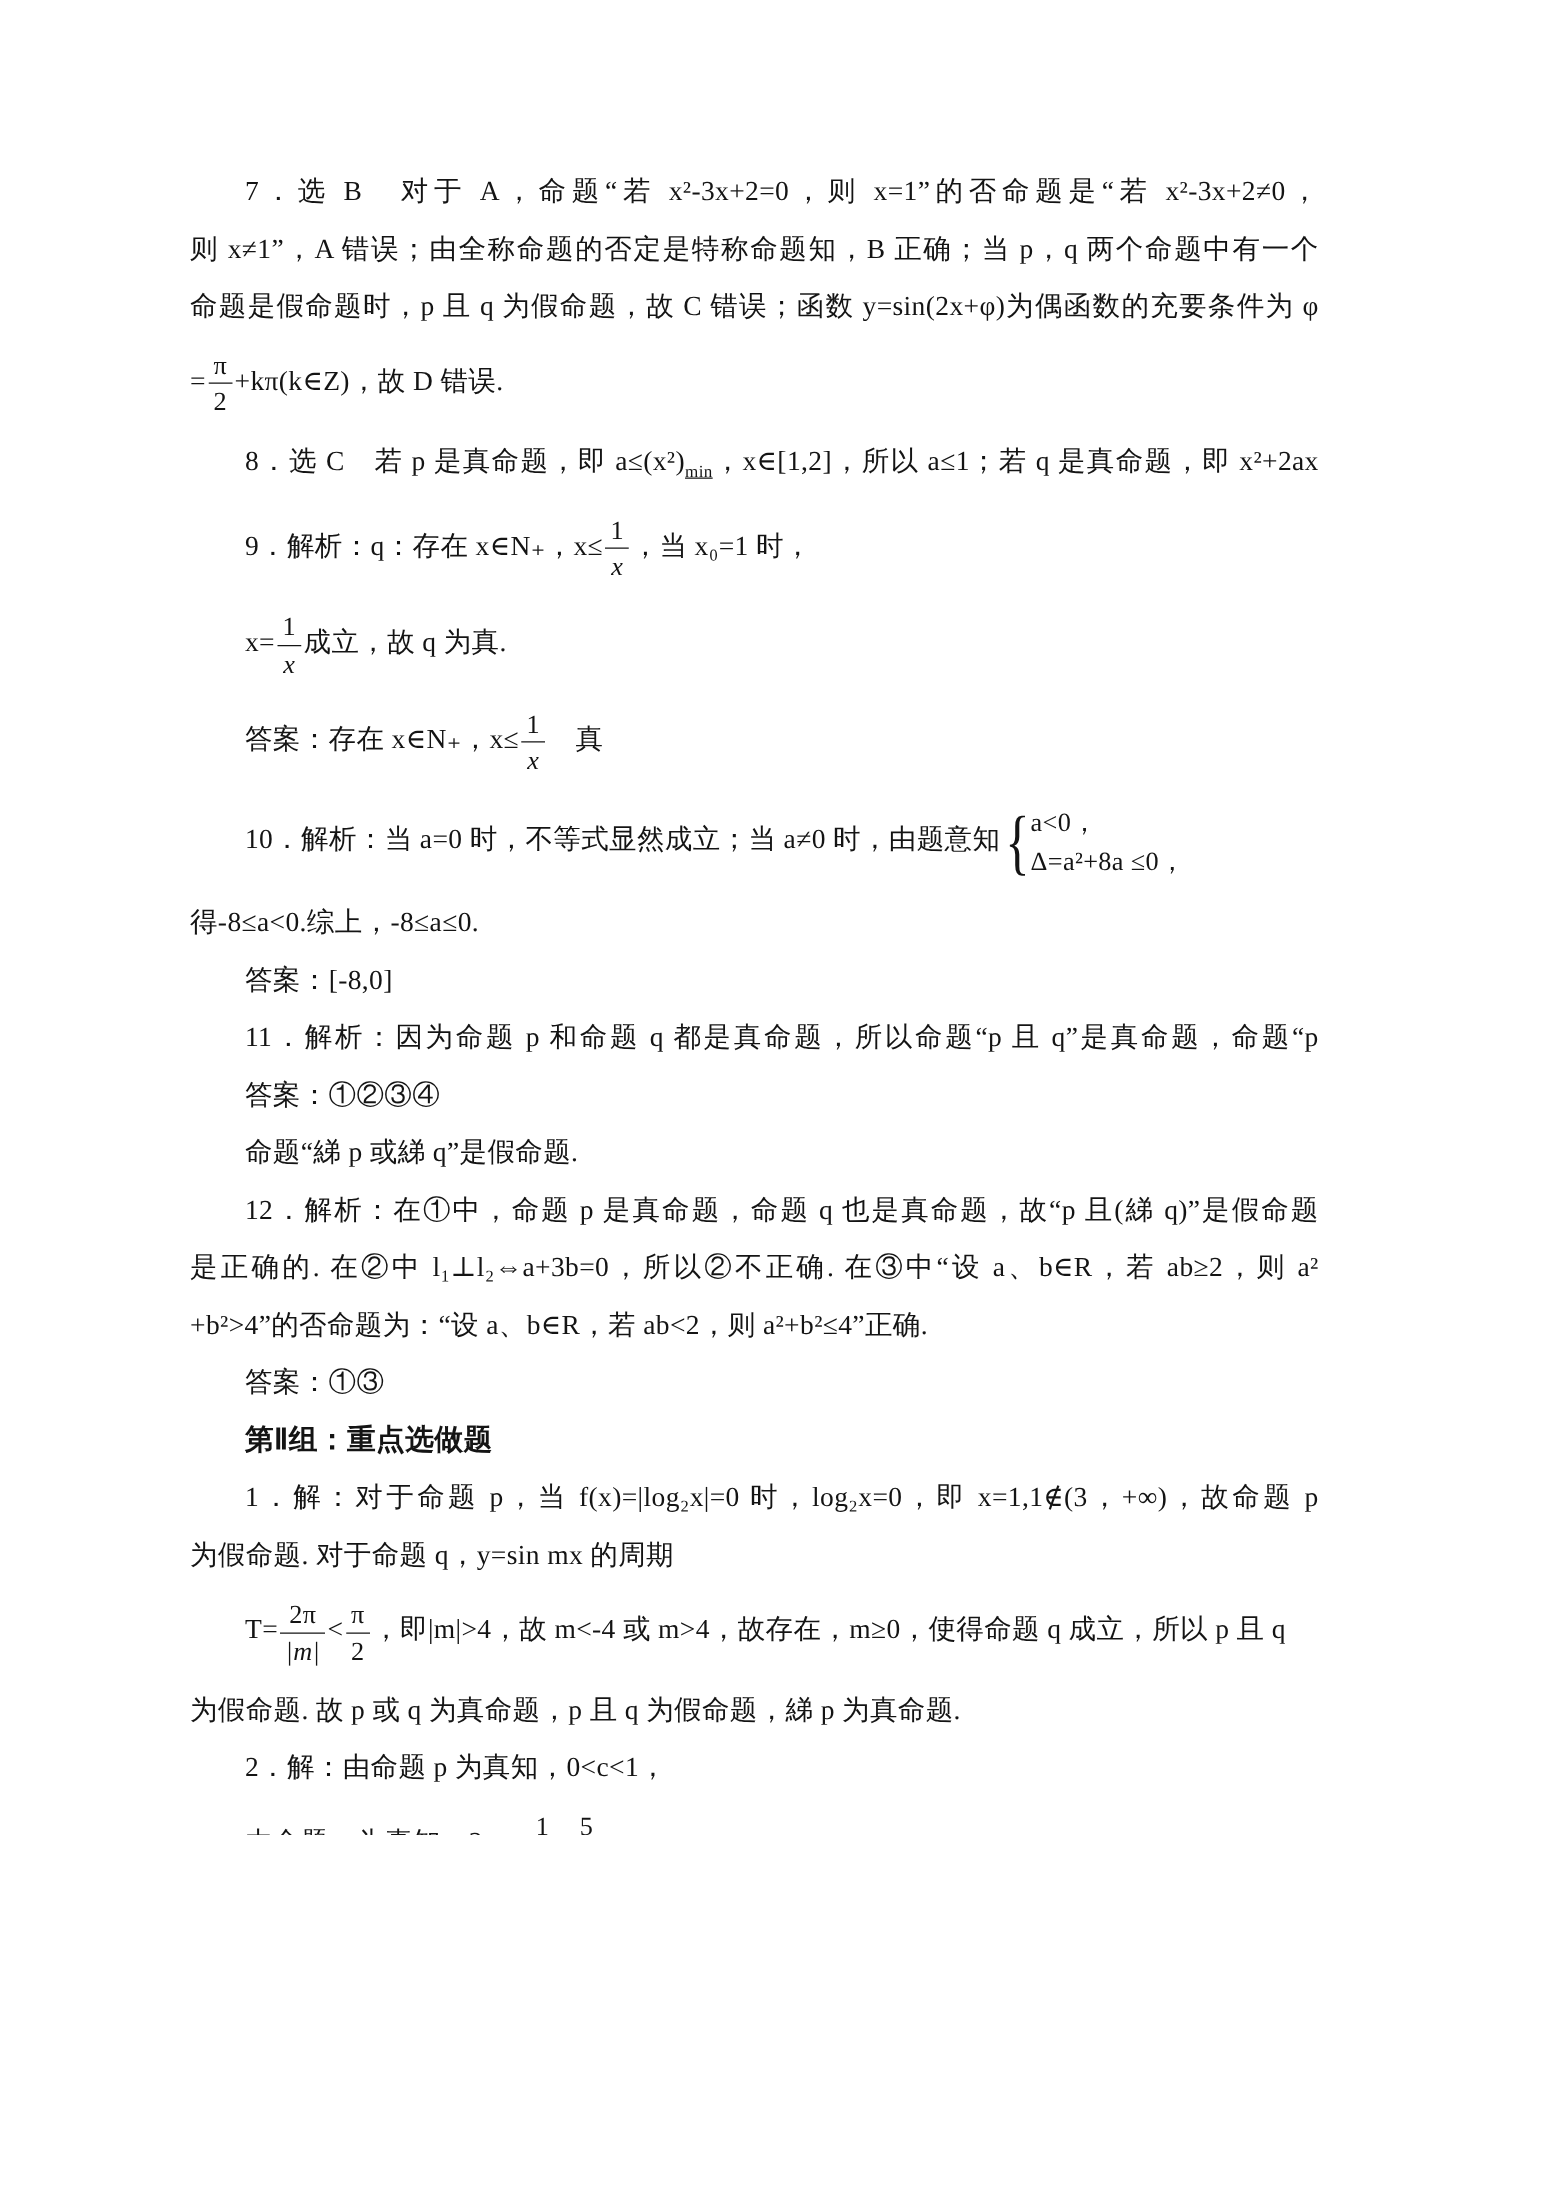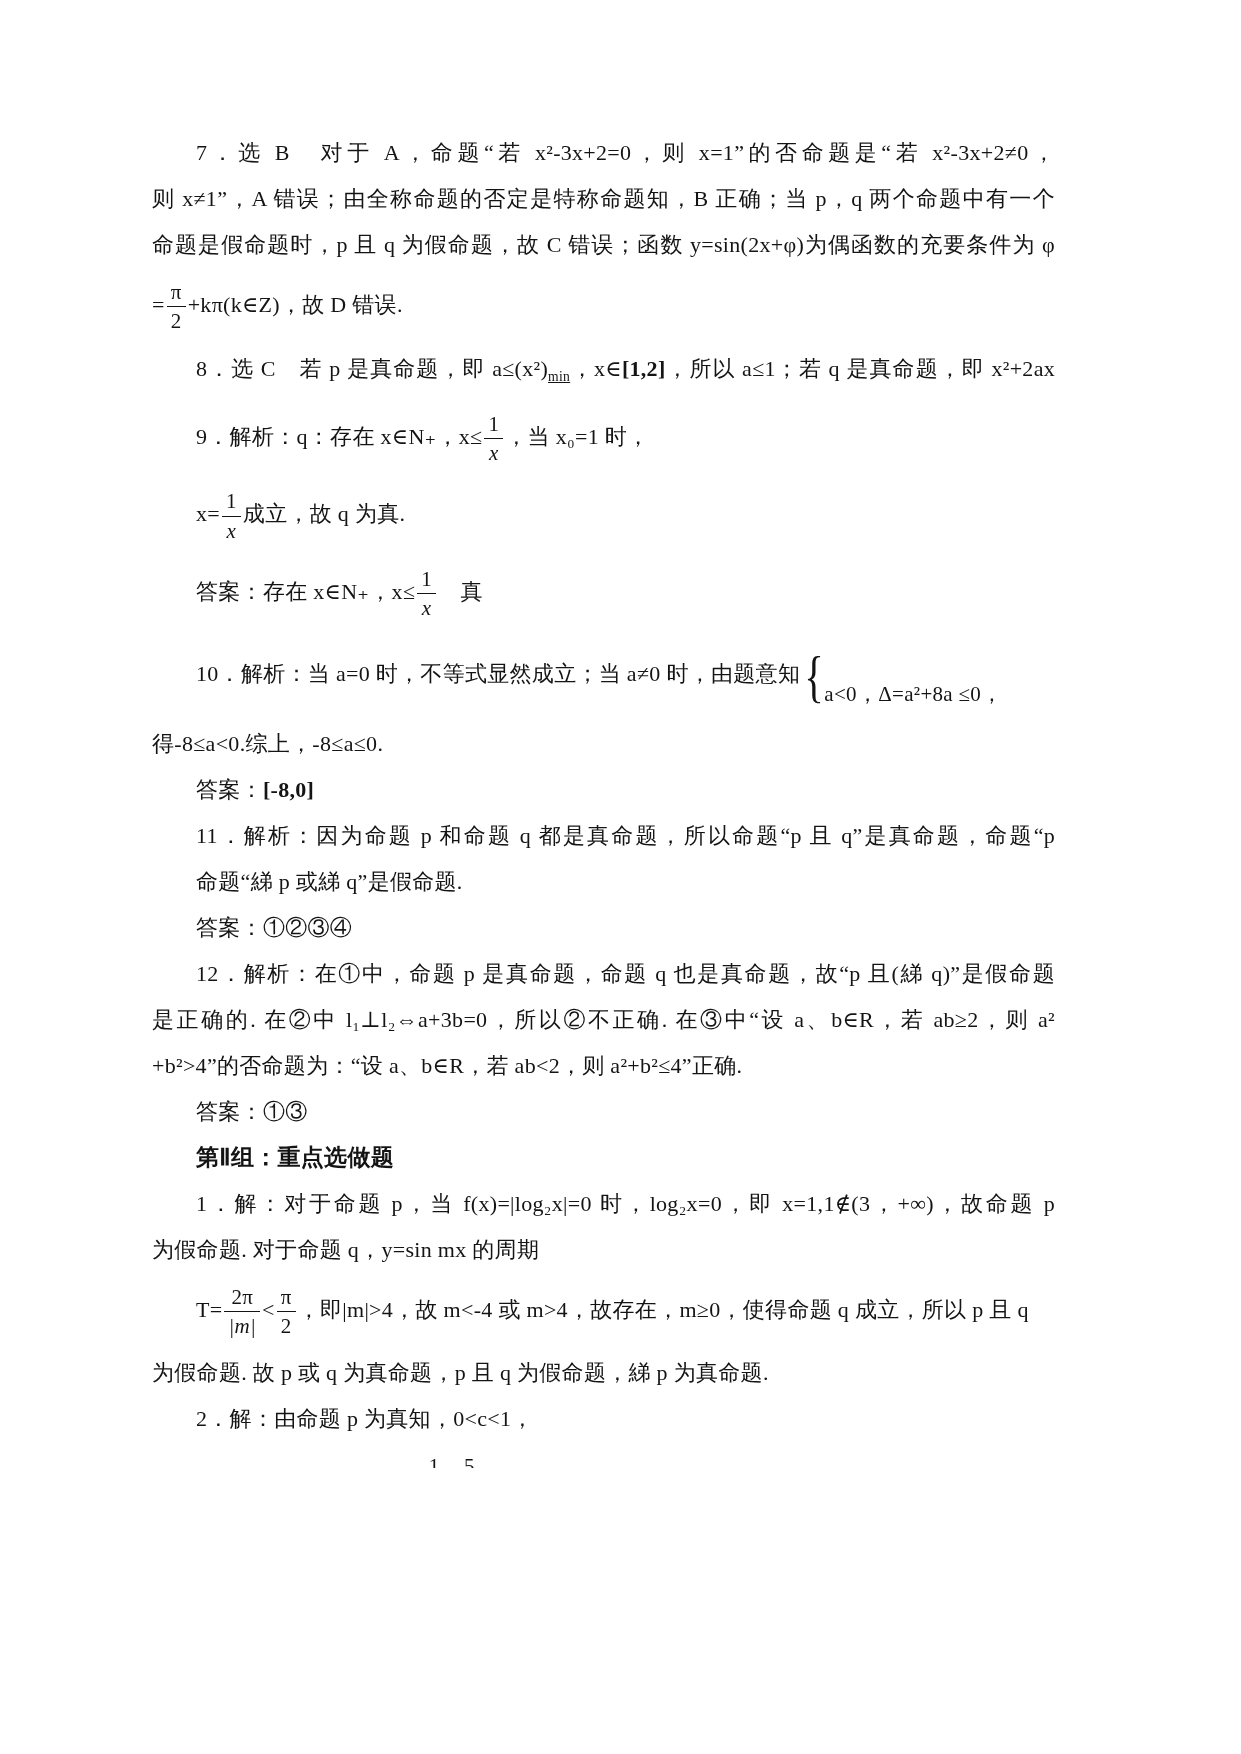--- a/index.html
+++ b/index.html
@@ -42,23 +42,23 @@
     text-indent:0;
   }
   .brace{
     display:inline-block;
     font-size:58px;
     line-height:0.9;
     font-weight:400;
     transform:scaleX(0.7);
     margin-right:-4px;
   }
-  .cinner{display:inline-flex;flex-direction:row;margin-top:36px;}
+  .cinner{display:inline-flex;flex-direction:column;}
   .crow{display:block;line-height:1.45;font-size:21px;text-align:left;}
-  .b{font-weight:bold;}
+  .b{font-weight:normal;}
   .hdr{
     font-family:Liberation Serif, serif;
     font-weight:bold;
     font-size:23px;
   }
 </style>
 </head>
 <body>
 
 <div class="page">
@@ -78,22 +78,22 @@
         <span class="brace">{</span>
         <span class="cinner">
           <span class="crow">a&lt;0，</span>
           <span class="crow">Δ=a²+8a ≤0，</span>
         </span>
       </span></p>
   <p class="line">得-8≤a&lt;0.综上，-8≤a≤0.</p>
   <p class="line ind"><span>答案：</span><span class="b">[-8,0]</span></p>
 
   <p class="line ind jf">11．解析：因为命题 p 和命题 q 都是真命题，所以命题“p 且 q”是真命题，命题“p</p>
+  <p class="line ind">答案：①②③④</p>
   <p class="line ind">命题“綈 p 或綈 q”是假命题.</p>
-  <p class="line ind">答案：①②③④</p>
 
   <p class="line ind jf">12．解析：在①中，命题 p 是真命题，命题 q 也是真命题，故“p 且(綈 q)”是假命题</p>
   <p class="line jf">是正确的. 在②中 l₁⊥l₂⇔a+3b=0，所以②不正确. 在③中“设 a、b∈R，若 ab≥2，则 a²</p>
   <p class="line">+b²&gt;4”的否命题为：“设 a、b∈R，若 ab&lt;2，则 a²+b²≤4”正确.</p>
   <p class="line ind">答案：①③</p>
 
   <p class="line ind hdr">第Ⅱ组：重点选做题</p>
 
   <p class="line ind jf">1．解：对于命题 p，当 f(x)=|log₂x|=0 时，log₂x=0，即 x=1,1∉(3，+∞)，故命题 p</p>
   <p class="line">为假命题. 对于命题 q，y=sin mx 的周期</p>

